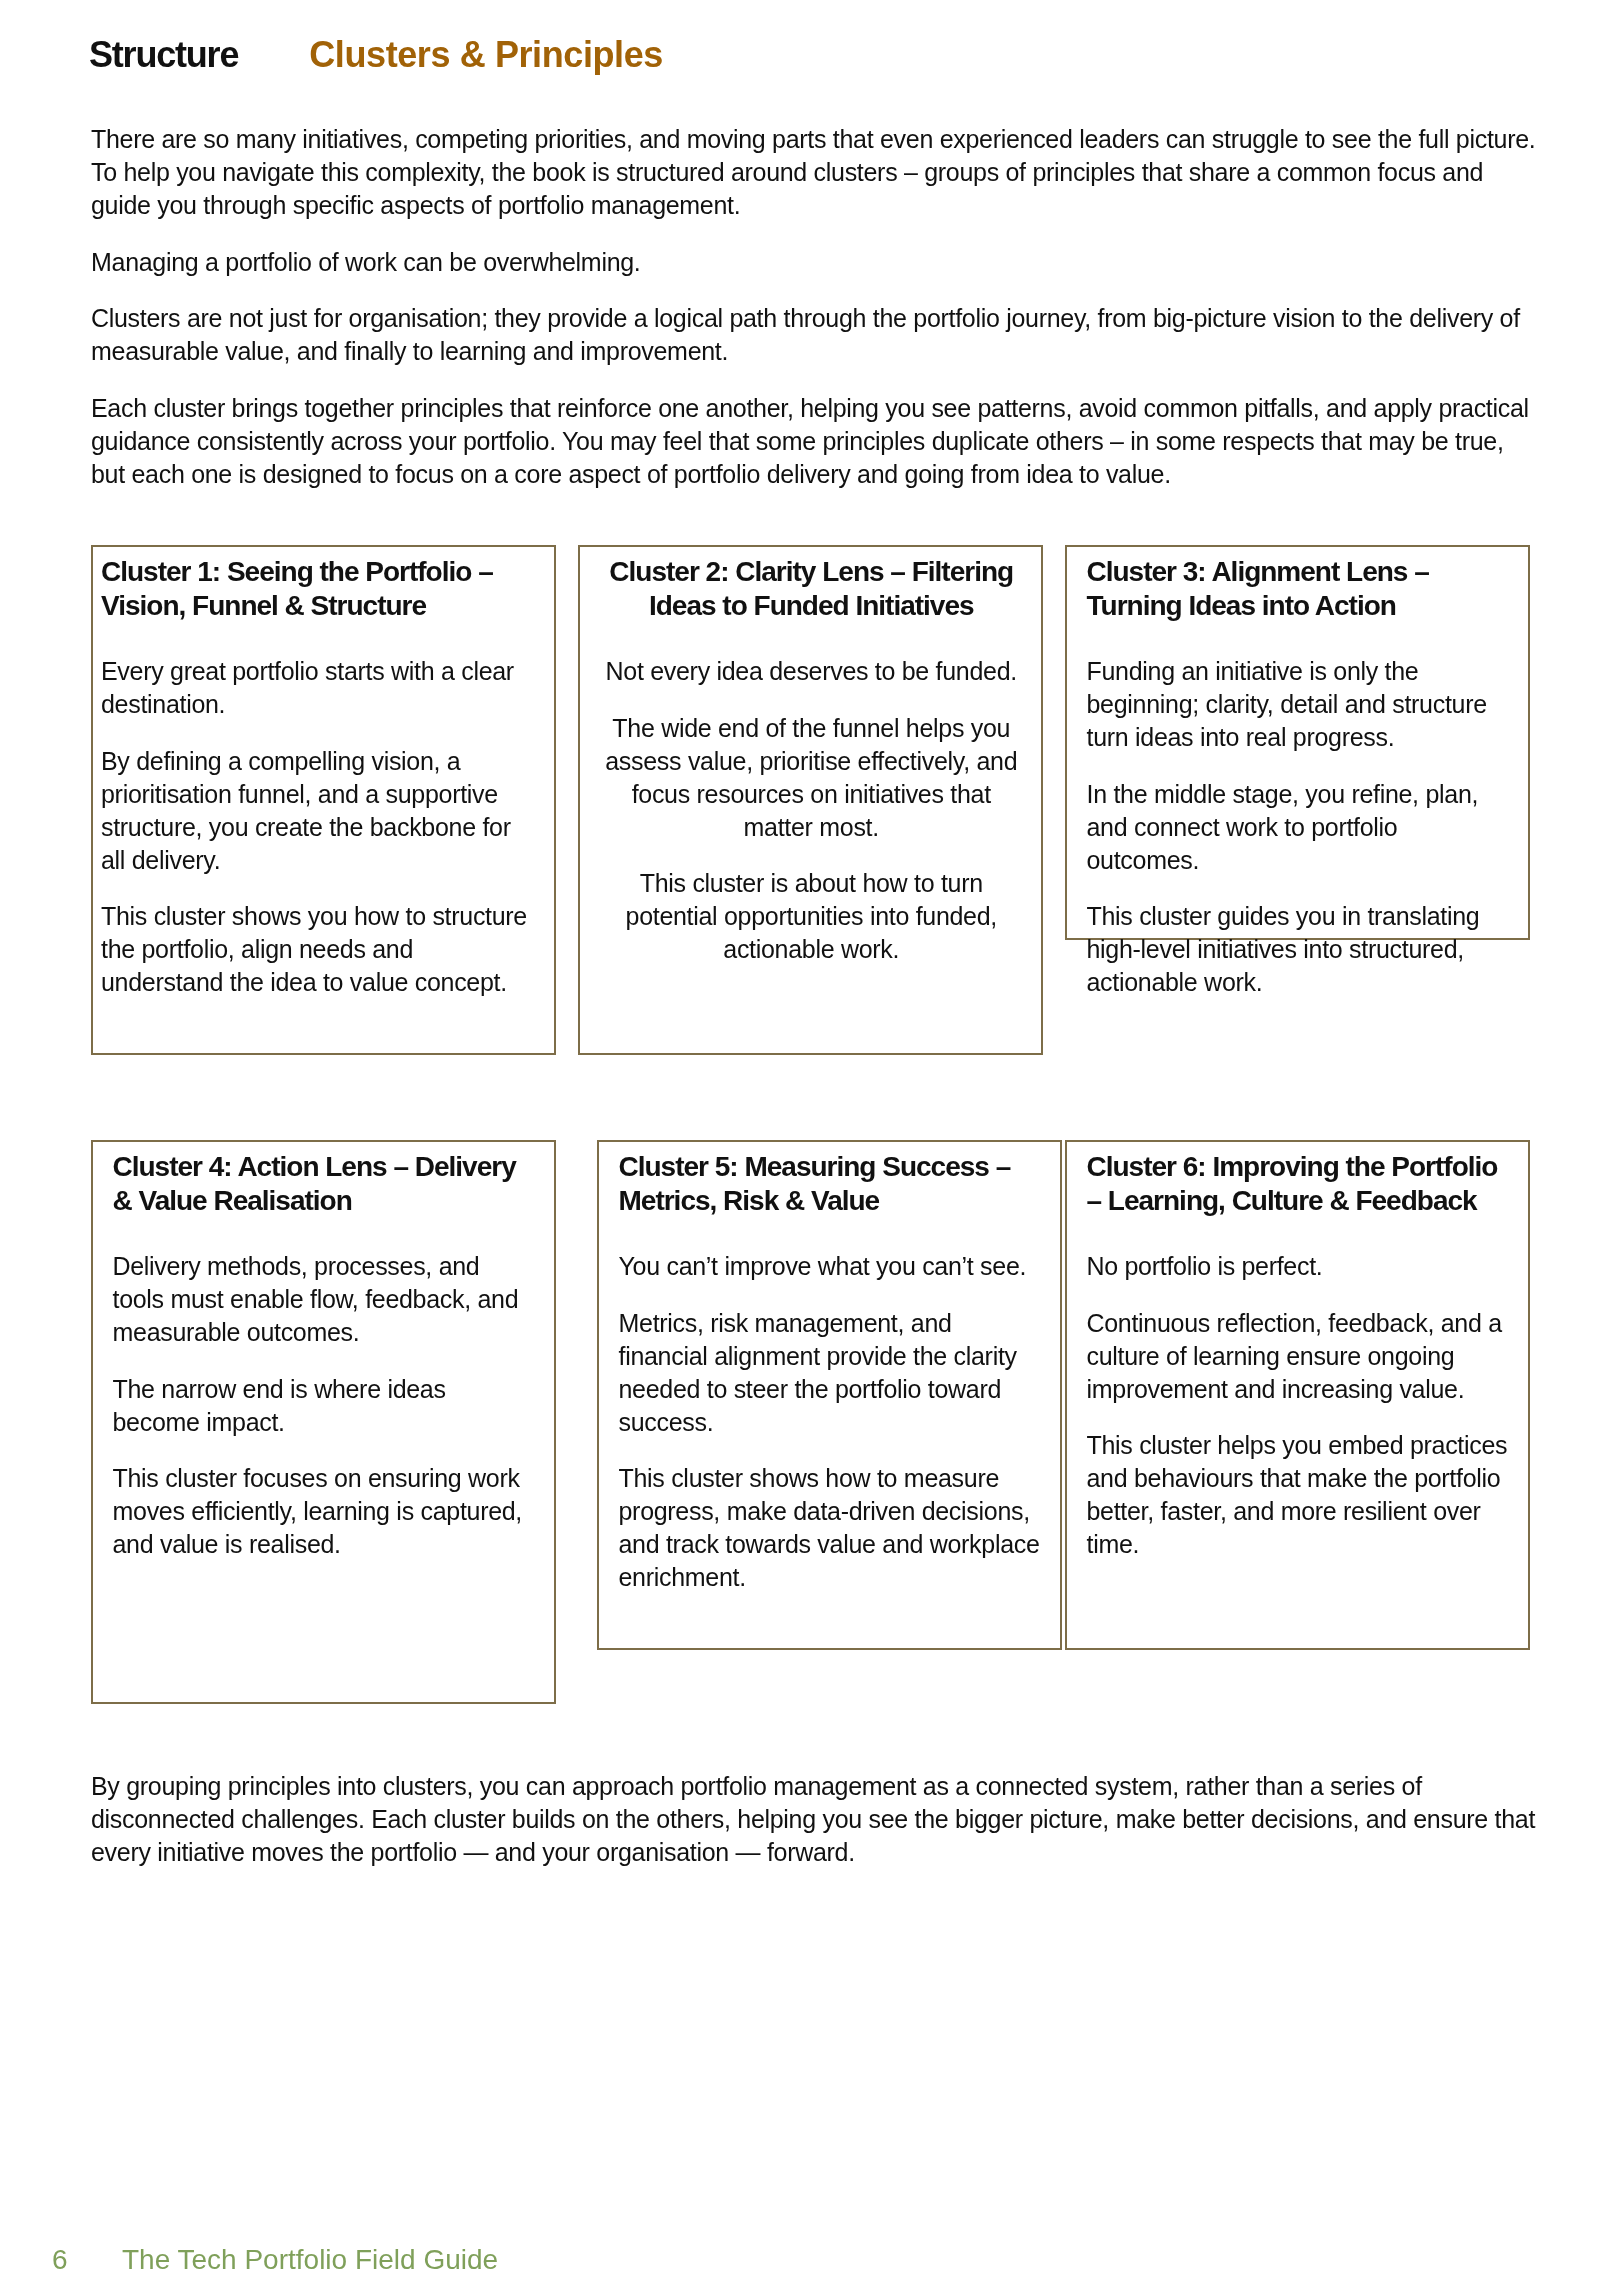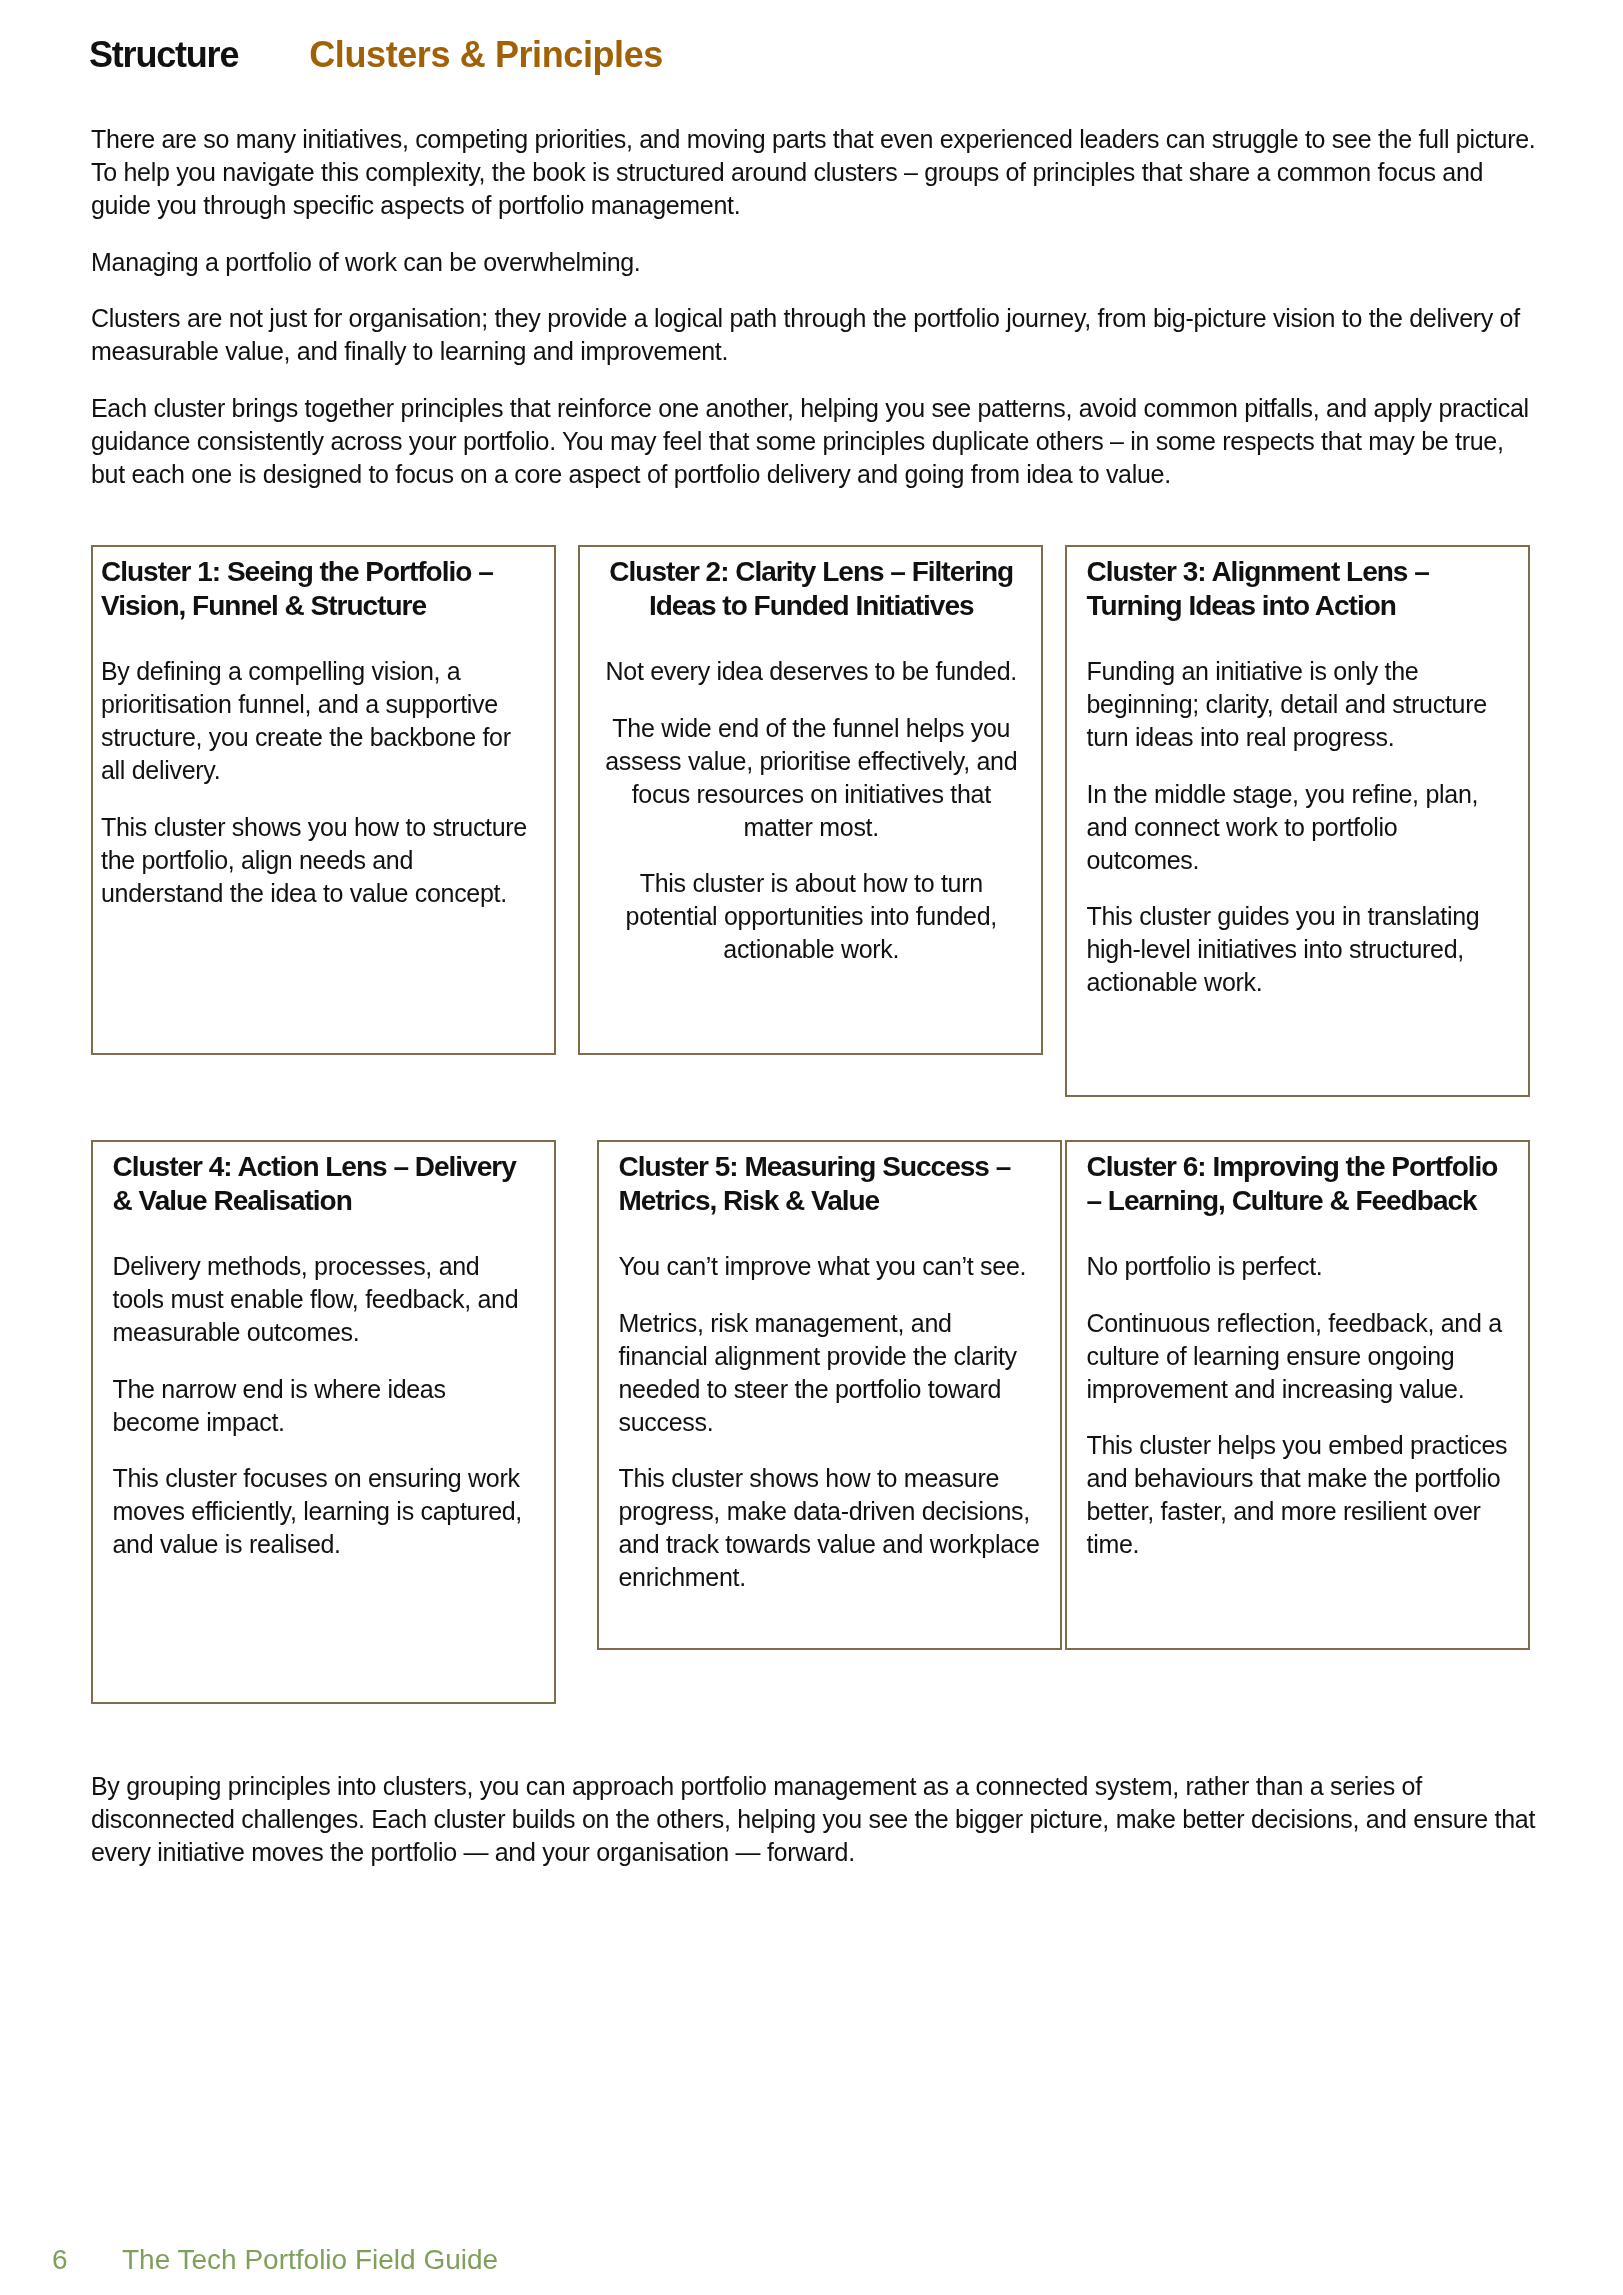--- a/index.html
+++ b/index.html
@@ -27,32 +27,33 @@
 
 <div class="intro">
   <p>There are so many initiatives, competing priorities, and moving parts that even experienced leaders can struggle to see the full picture. To help you navigate this complexity, the book is structured around clusters – groups of principles that share a common focus and guide you through specific aspects of portfolio management.</p>
   <p>Managing a portfolio of work can be overwhelming.</p>
   <p>Clusters are not just for organisation; they provide a logical path through the portfolio journey, from big-picture vision to the delivery of measurable value, and finally to learning and improvement.</p>
   <p>Each cluster brings together principles that reinforce one another, helping you see patterns, avoid common pitfalls, and apply practical guidance consistently across your portfolio. You may feel that some principles duplicate others – in some respects that may be true, but each one is designed to focus on a core aspect of portfolio delivery and going from idea to value.</p>
 </div>
 
 <div class="box" style="left:91px; top:545px; height:510px;padding-left:8px;">
   <h3 class="box-title">Cluster 1: Seeing the Portfolio – Vision, Funnel &amp; Structure</h3>
+  <p>Every great portfolio starts with a clear destination.</p>
   <p>By defining a compelling vision, a prioritisation funnel, and a supportive structure, you create the backbone for all delivery.</p>
   <p>This cluster shows you how to structure the portfolio, align needs and understand the idea to value concept.</p>
 </div>
 
 <div class="box" style="left:578px; top:545px; height:510px;text-align:center;">
   <h3 class="box-title">Cluster 2: Clarity Lens – Filtering Ideas to Funded Initiatives</h3>
   <p>Not every idea deserves to be funded.</p>
   <p>The wide end of the funnel helps you assess value, prioritise effectively, and focus resources on initiatives that matter most.</p>
   <p>This cluster is about how to turn potential opportunities into funded, actionable work.</p>
 </div>
 
-<div class="box" style="left:1065px; top:545px; height:552px;">
+<div class="box" style="left:1065px; top:545px; height:395px;">
   <h3 class="box-title">Cluster 3: Alignment Lens – Turning Ideas into Action</h3>
   <p>Funding an initiative is only the beginning; clarity, detail and structure turn ideas into real progress.</p>
   <p>In the middle stage, you refine, plan, and connect work to portfolio outcomes.</p>
   <p>This cluster guides you in translating high-level initiatives into structured, actionable work.</p>
 </div>
 
 <div class="box" style="left:91px; top:1140px; height:564px;">
   <h3 class="box-title">Cluster 4: Action Lens – Delivery &amp; Value Realisation</h3>
   <p>Delivery methods, processes, and tools must enable flow, feedback, and measurable outcomes.</p>
   <p>The narrow end is where ideas become impact.</p>

